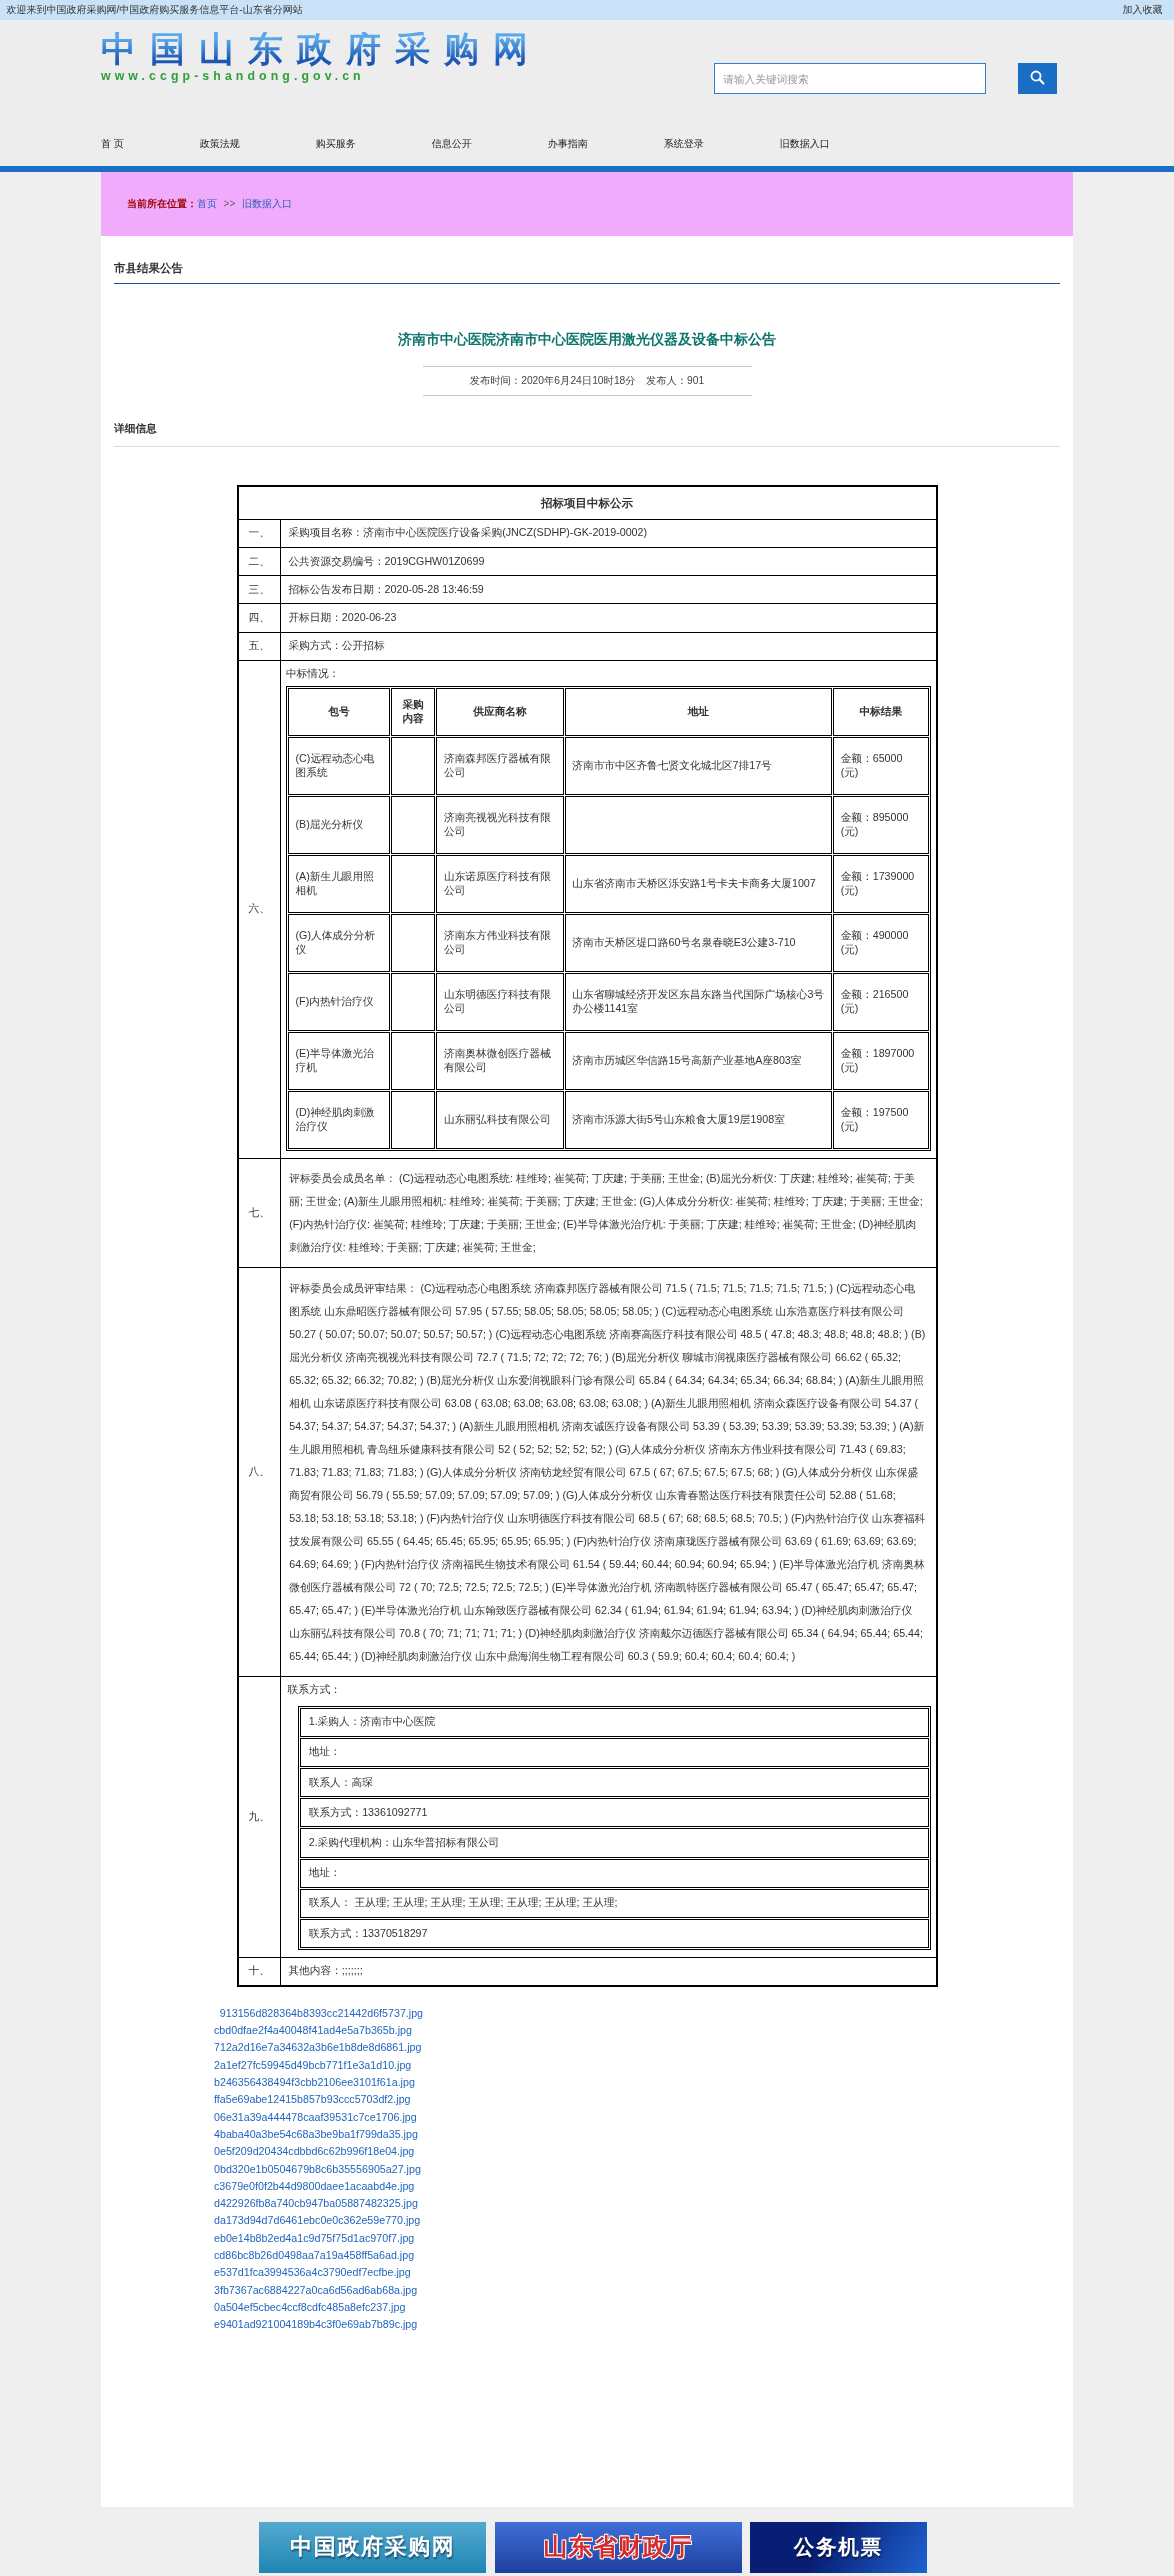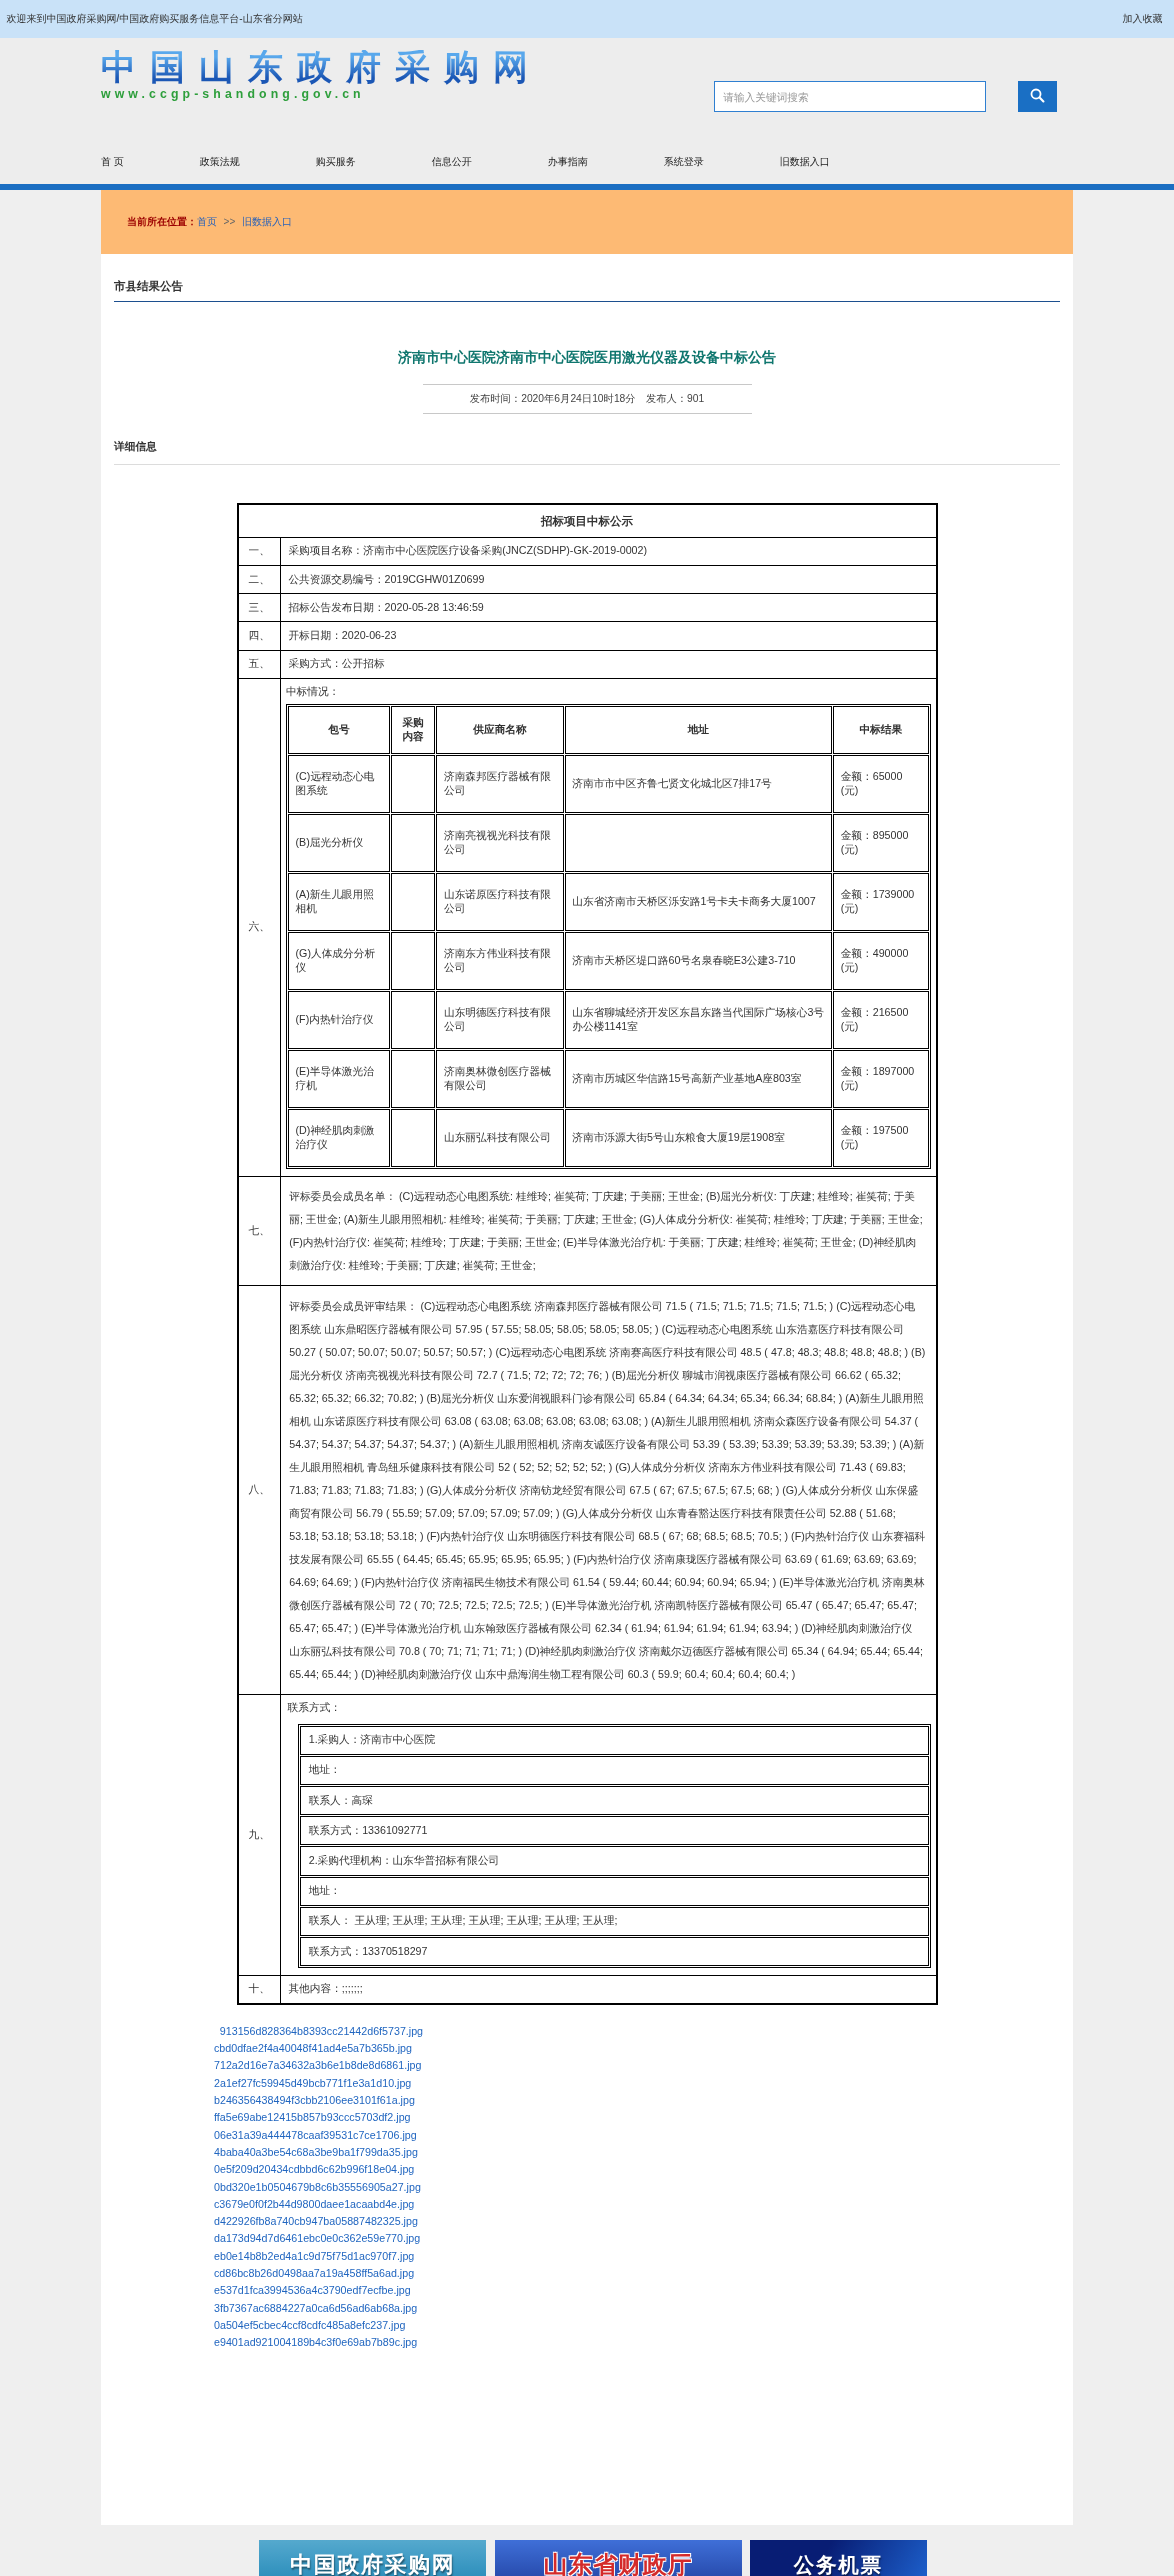--- a/index.html
+++ b/index.html
@@ -1,21 +1,21 @@
 <!DOCTYPE html>
 <html style="font-size:13px"><head>
 <meta charset="utf-8">
 <title>中国山东政府采购网</title>
 <style>
   * { margin:0; padding:0; box-sizing:border-box; }
   body { background:#efefef; font-family:"Liberation Sans","DejaVu Sans",sans-serif; font-size:10.7px; color:#333; min-width:1174px; }
   a { text-decoration:none; }
 
   
-  .topbar { background:#c9e2f8; height:38px; display:flex; align-items:center; justify-content:space-between; padding:0 11.5px 0 6.6px; font-size:10px; color:#333; }
+  .topbar { background:#c9e2f8; height:20px; display:flex; align-items:center; justify-content:space-between; padding:0 11.5px 0 6.6px; font-size:10px; color:#333; }
   .topbar a { color:#333; }
 
   
   .header-band { background:#ededed; }
   .header-inner { width:972px; margin:0 auto; position:relative; height:101px; }
   .logo { padding-top:11.5px; font-family:"Liberation Serif","DejaVu Serif",serif; font-weight:bold; }
   .logo-l1 { font-size:35px; letter-spacing:14px; color:#2e7bd4; background:linear-gradient(180deg,#59a8ec 20%,#1b57b5 80%); -webkit-background-clip:text; background-clip:text; -webkit-text-fill-color:transparent; line-height:1.0; }
   .logo-l2 { font-size:26px; letter-spacing:10.7px; color:#1f63c0; background:linear-gradient(180deg,#4f9de6 20%,#1a4fae 80%); -webkit-background-clip:text; background-clip:text; -webkit-text-fill-color:transparent; line-height:1.15; }
   .logo-l3 { font-size:12.3px; letter-spacing:4.1px; color:#2e9f3c; font-family:"Liberation Sans",sans-serif; line-height:1.5; }
   .search-box { position:absolute; right:16px; top:43px; display:flex;gap:32px; }
@@ -24,21 +24,21 @@
   .search-btn { width:39px; height:31px; background:#1a6fc4; border:none; cursor:pointer; display:flex; align-items:center; justify-content:center; }
 
   
   .nav-band { background:#ededed; height:45px; }
   .nav-inner { width:972px; margin:0 auto; display:flex; align-items:center; height:45px; }
   .nav-item { font-size:10px; color:#222; margin-right:76px; cursor:pointer; }
 
   .blue-bar { height:5.8px; background:#1b6ec2; }
 
   
-  .crumb-band { width:972px; margin:0 auto; background:#fdba74; height:64px; display:flex; align-items:center; padding-left:26px; font-size:10px; }
+  .crumb-band { width:972px; margin:0 auto; background:#f0abfc; height:64px; display:flex; align-items:center; padding-left:26px; font-size:10px; }
   .crumb-label { color:#9c0000; font-weight:bold; }
   .crumb-band a { color:#2a62b8; }
   .crumb-sep { color:#666; margin:0 6.6px; }
 
   
   .content { width:972px; margin:0 auto; background:#fff; padding:25px 13px 173px 13px; }
   .section-title { font-size:11.5px; font-weight:bold; color:#333; padding-bottom:7.4px; border-bottom:1.6px solid #1c4f8f; }
   .article-title { text-align:center; font-size:14px; font-weight:bold; color:#0f766e; margin-top:47px; }
   .publish-box { width:329px; margin:16.5px auto 0; border-top:0.8px solid #c8c8c8; border-bottom:0.8px solid #c8c8c8; text-align:center; padding:7.4px 0; font-size:10.3px; color:#444; }
   .detail-label { font-size:10.7px; font-weight:bold; margin-top:26px; }

